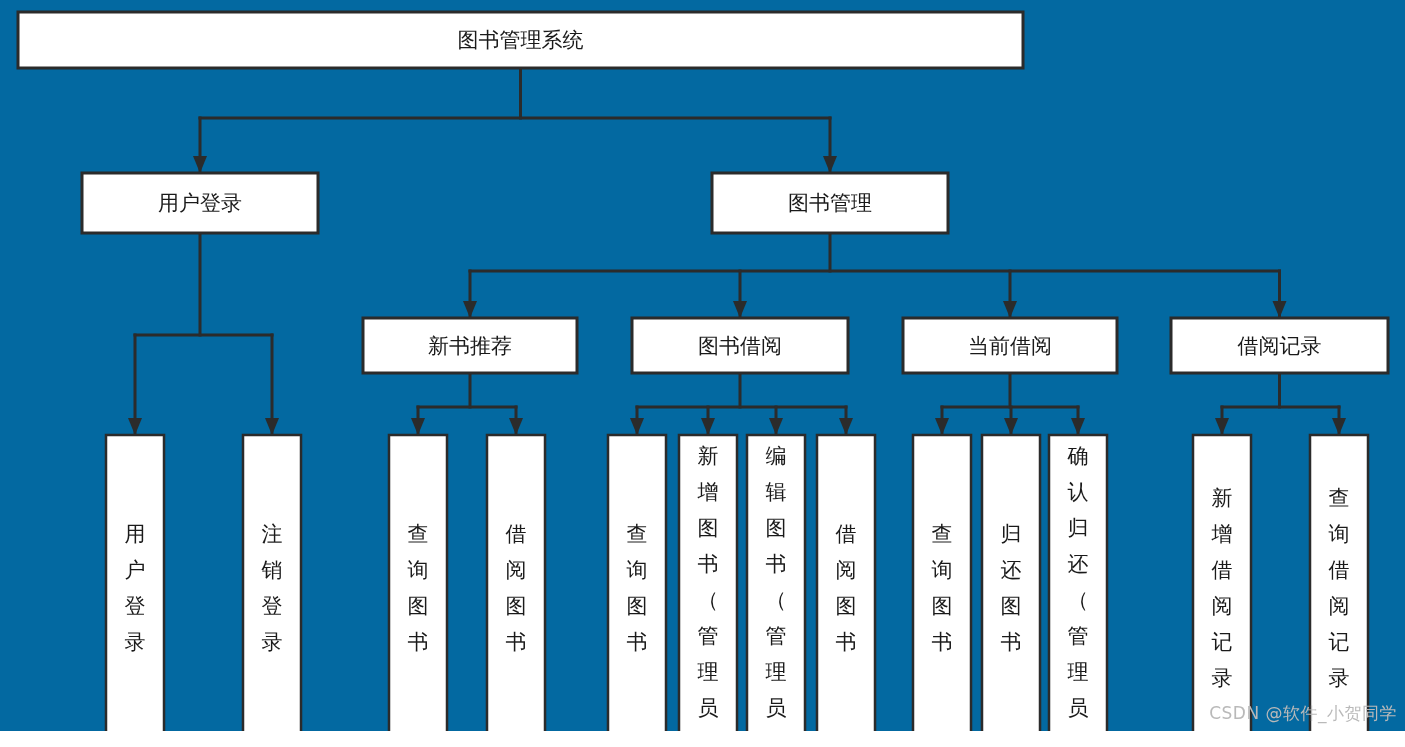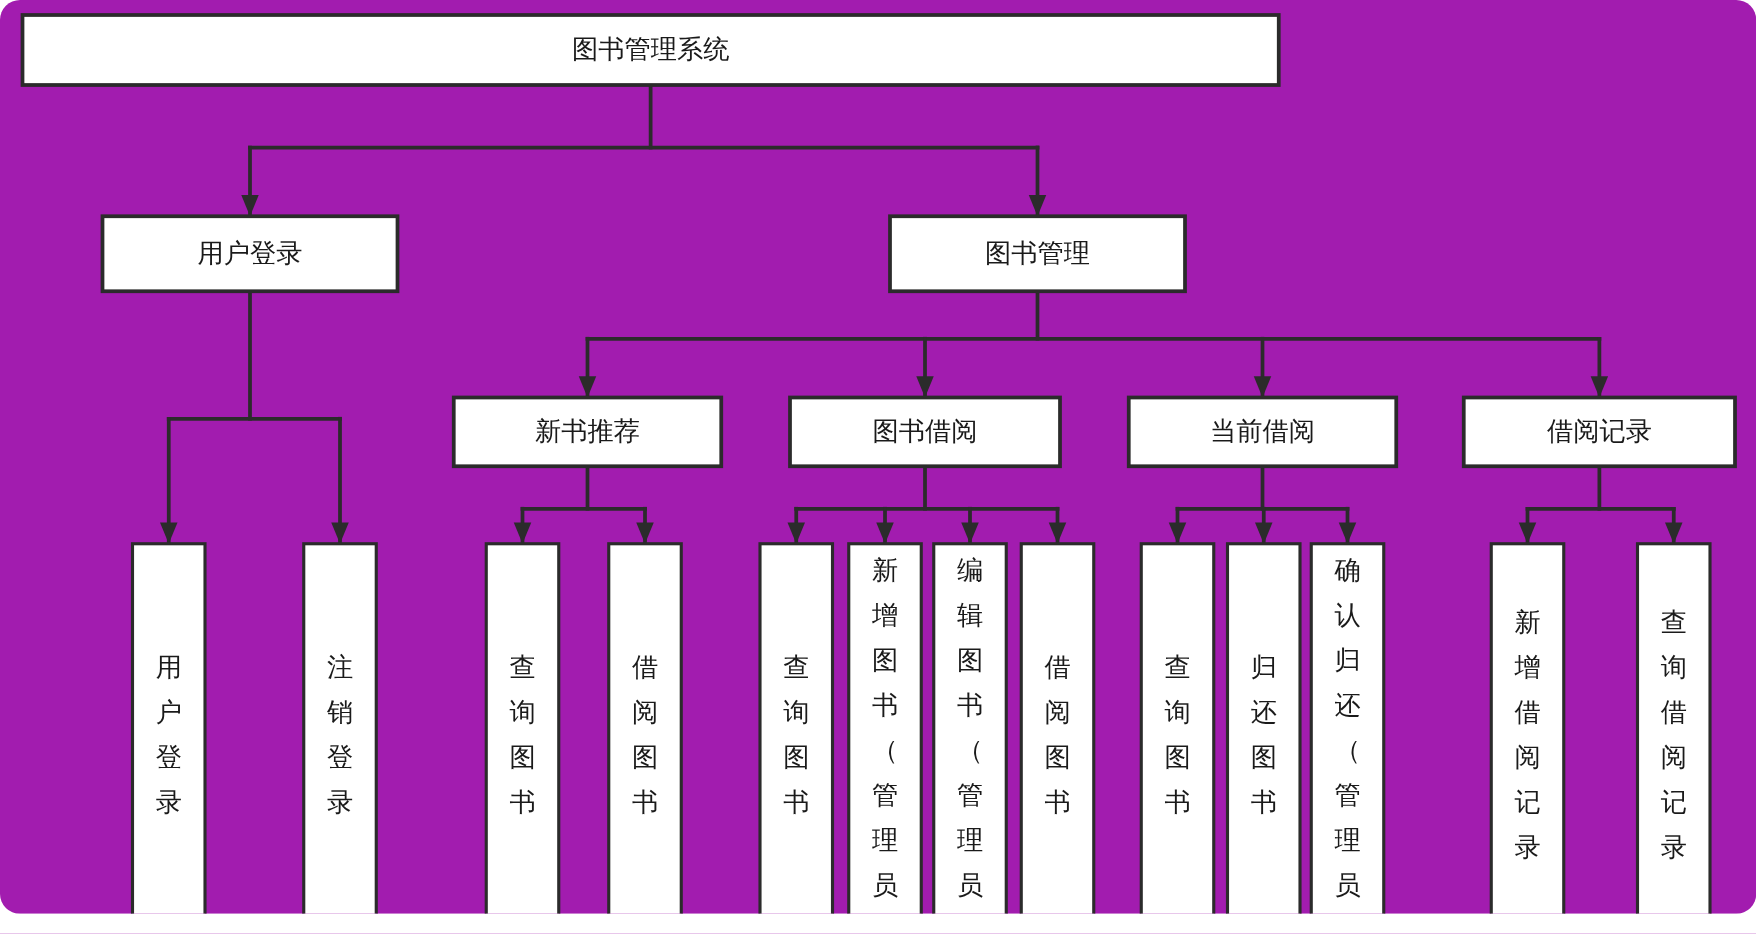--- a/index.html
+++ b/index.html
@@ -8,23 +8,22 @@
     padding: 0;
     background: #ffffff;
   }
   body {
     font-family: "DejaVu Sans", "Liberation Sans", sans-serif;
   }
   #diagram-root {
     position: relative;
     width: 1405px;
     height: 731px;
-    background: #a21caf;
+    background: #0369a1;
     overflow: hidden;
-    border-radius: 16px;
   }
   svg.diagram-canvas {
     position: absolute;
     left: 0;
     top: 0;
     width: 1405px;
     height: 747px;
     display: block;
   }
   .node-box {
@@ -219,13 +218,14 @@
         <g>
           <rect x="1193" y="435" width="58" height="300" class="node-box thin"></rect>
           <text x="1222" class="node-label-v"><tspan x="1222" y="505.08">新</tspan><tspan x="1222" y="541.0799999999999">增</tspan><tspan x="1222" y="577.0799999999999">借</tspan><tspan x="1222" y="613.0799999999999">阅</tspan><tspan x="1222" y="649.0799999999999">记</tspan><tspan x="1222" y="685.0799999999999">录</tspan></text>
         </g>
         <g>
           <rect x="1310" y="435" width="58" height="300" class="node-box thin"></rect>
           <text x="1339" class="node-label-v"><tspan x="1339" y="505.08">查</tspan><tspan x="1339" y="541.0799999999999">询</tspan><tspan x="1339" y="577.0799999999999">借</tspan><tspan x="1339" y="613.0799999999999">阅</tspan><tspan x="1339" y="649.0799999999999">记</tspan><tspan x="1339" y="685.0799999999999">录</tspan></text>
         </g>
       </g>
   </svg>
+  <div class="watermark-text">CSDN @软件_小贺同学</div>
 </div>
 
 </body></html>

